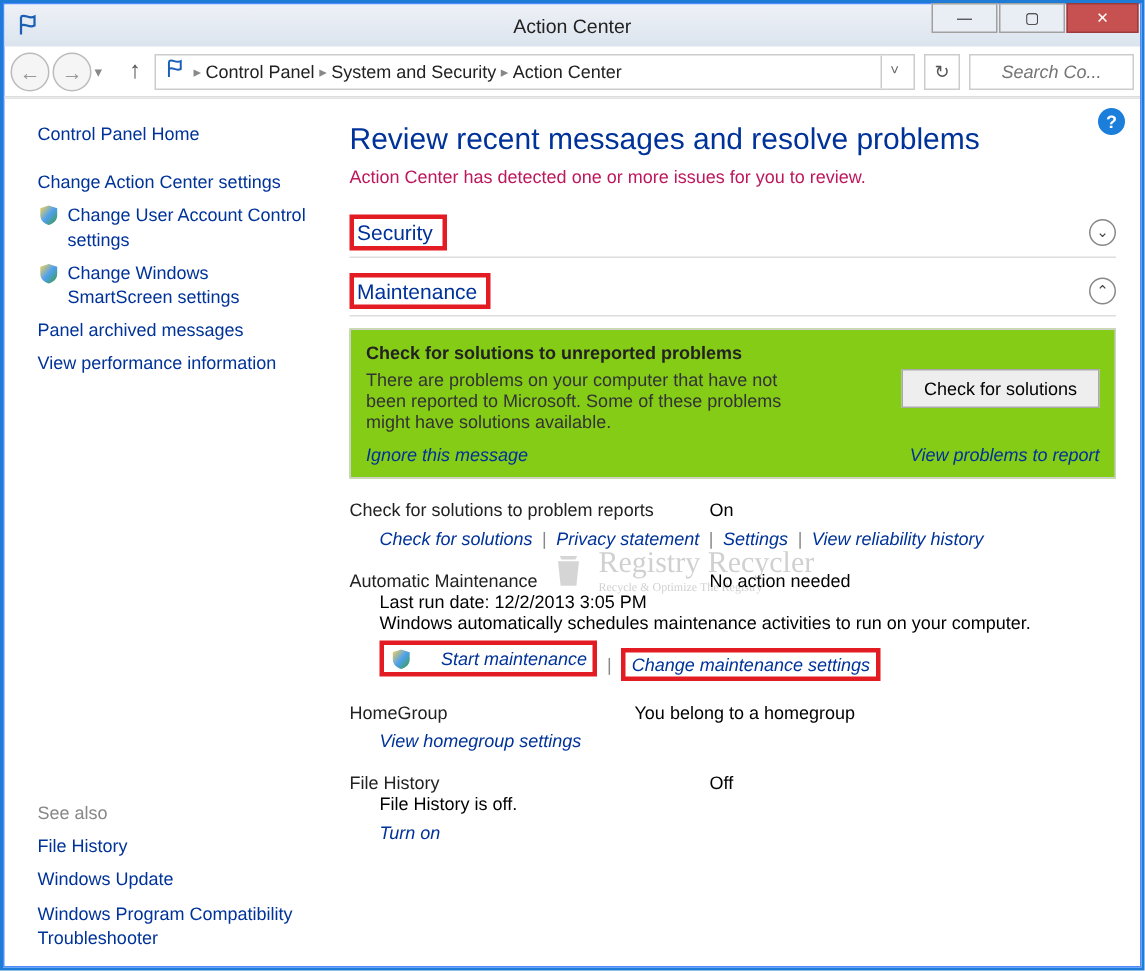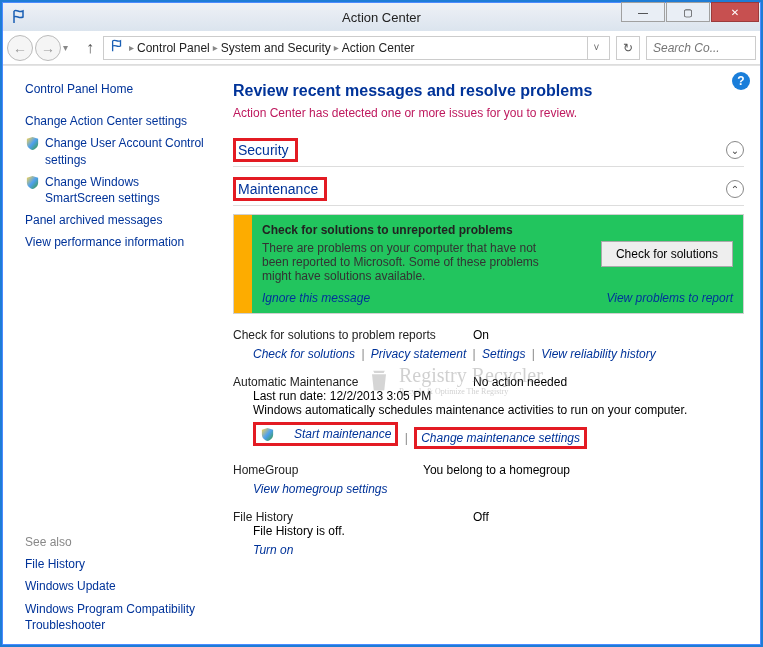--- a/index.html
+++ b/index.html
@@ -16,37 +16,37 @@
   
   .navbar { height: 34px; border-bottom: 1px solid #ddd; display: flex; align-items: center; padding: 0 4px; gap:2px;}
   .nav-circle { width: 26px; height: 26px; border-radius: 50%; border: 1px solid #bbb; display: flex; align-items: center; justify-content: center; color: #999; background: #f5f5f5; font-size:14px;}
   .nav-dropdown-arrow { width:14px; color:#888; font-size:10px;}
   .nav-up { width: 22px; height:22px; display: flex; align-items: center; justify-content: center; color: #555; font-size:16px;}
   .breadcrumb { flex: 1; height: 24px; border: 1px solid #ccc; display: flex; align-items: center; padding: 0 4px; gap: 3px; font-size: 12px; color: #222; background:#fff; overflow:hidden;}
   .breadcrumb .sep { color: #888; font-size:10px;}
   .bc-drop { width:18px; text-align:center; color:#666; border-left:1px solid #ccc; height:22px; line-height:22px; font-size:10px;}
   .refresh-btn { width:24px; height:24px; border:1px solid #ccc; margin-left:4px; display:flex; align-items:center; justify-content:center; color:#555;}
   .search { width: 110px; height: 24px; border: 1px solid #ccc; margin-left: 4px; padding: 0 4px; display: flex; align-items: center; color: #888; font-style: italic;}
-  .search input { border:none; outline:none; width:100%; font-style:italic; color:#c2410c; font-size:12px;}
+  .search input { border:none; outline:none; width:100%; font-style:italic; color:#c2410c; font-size:12px;text-align:center;}
   
   .body-area { flex: 1; display: flex; border-top:1px solid #e4e4e4; overflow:hidden;}
   .sidebar { width: 222px; padding: 12px 14px 8px 22px; display:flex; flex-direction:column; }
   .side-link { color: #003399; padding: 3px 0; cursor: pointer; display: flex; align-items: flex-start; gap: 5px; line-height:1.35;}
   .side-link.home { color: #003399; margin-bottom: 10px;}
   .shield-icon { width: 15px; height: 15px; flex-shrink:0; margin-top:1px;}
   .sidebar-spacer { flex:1; }
   .see-also-head { color:#888; margin-bottom:4px; margin-top:8px;}
   .main { flex: 1; padding: 10px 16px 10px 8px; overflow-y:auto; position:relative;}
   .help-icon { position:absolute; top:6px; right:10px; width:18px; height:18px; border-radius:50%; background:#1a7eda; color:#fff; display:flex; align-items:center; justify-content:center; font-size:12px; font-weight:bold;}
-  .main h1 { font-size: 16px; color: #003399; font-weight: bold; margin: 6px 0 6px 0; }
+  .main h1 { font-size: 20px; color: #003399; font-weight: normal; margin: 6px 0 6px 0; }
   .subtext { color: #be185d; margin-bottom: 14px; }
   .section-header { display: flex; align-items: center; justify-content: space-between; border-bottom: 1px solid #ddd; padding: 4px 0; font-size: 14px; color: #003399; }
   .section-header .chevron { width: 18px; height: 18px; border-radius: 50%; border: 1px solid #888; display: flex; align-items: center; justify-content: center; font-size: 10px; color:#444;}
   .hl-box { border: 3px solid #e31b23; display: inline-block; padding: 1px 6px 1px 2px; }
-  .notice-box { border: 1px solid #d0d0d0; margin-top: 8px; display: flex; background:#22c55e;}
+  .notice-box { border: 1px solid #d0d0d0; margin-top: 8px; display: flex; background:#84cc16;flex-direction:column;}
   .notice-stripe { width: 18px; background: #fdac00; }
   .notice-content { flex:1; padding: 8px 10px 8px 10px; display:grid; grid-template-columns: 1fr auto; gap:4px 10px;}
   .notice-title { font-weight: bold; color: #222; grid-column:1/3;}
   .notice-text { color: #333; max-width:300px;}
   .btn { border: 1px solid #aaa; background: #eeeeee; padding: 5px 14px; font-size: 12px; align-self:start;}
   .notice-links { grid-column:1/3; display:flex; justify-content:space-between; margin-top:4px;}
   .link { color: #003399; cursor: pointer; font-style: italic; }
   .status-row { display: flex; margin-top: 14px;}
   .status-row .lbl { width: 240px; color:#222;}
   .indent { padding-left: 20px; }

